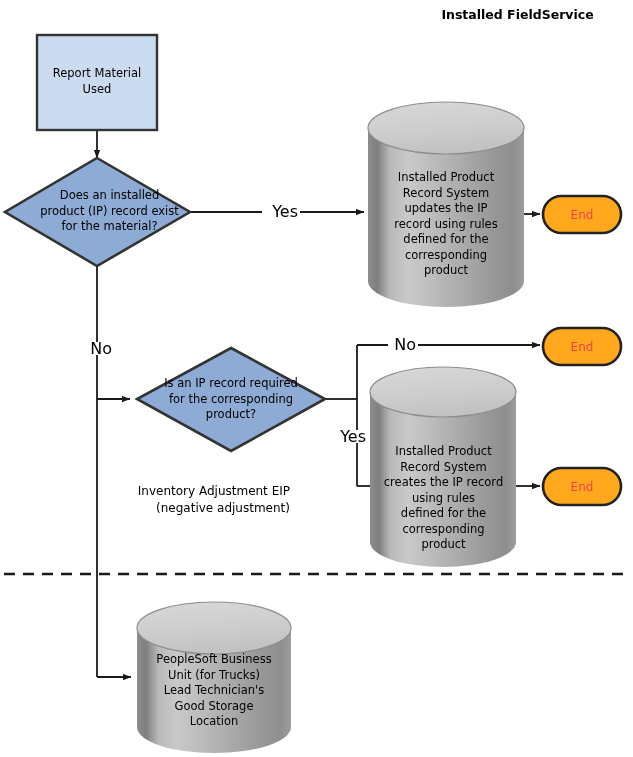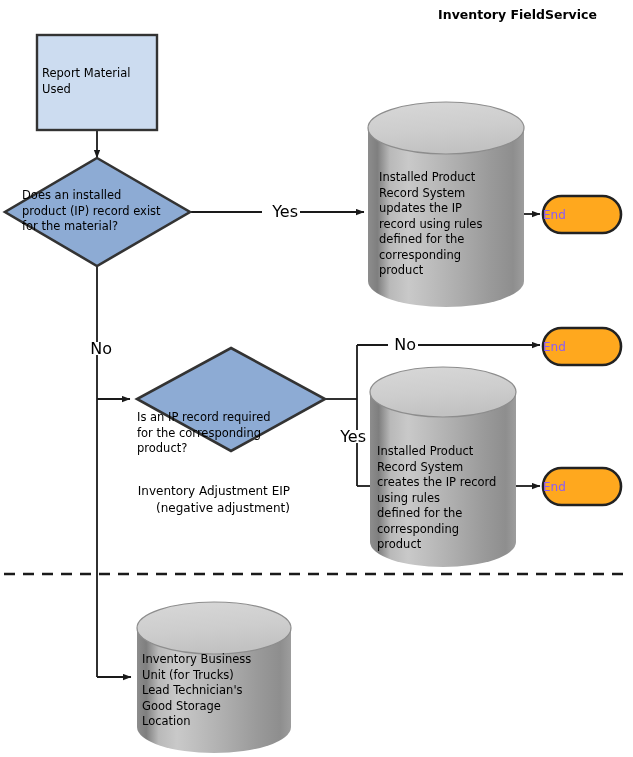--- a/index.html
+++ b/index.html
@@ -30,20 +30,21 @@
     color: #000000;
     text-align: center;
     line-height: 15px;
     letter-spacing: 0px;
   }
   .node-text {
     position: absolute;
     font-family: "DejaVu Sans", sans-serif;
     font-size: 11.5px;
     color: #000000;
+    text-align: center;
     line-height: 15.5px;
     white-space: pre-line;
     pointer-events: none;
   }
   .edge-label {
     position: absolute;
     font-family: "DejaVu Sans", sans-serif;
     font-size: 16px;
     color: #000000;
     text-align: right;
@@ -57,21 +58,22 @@
     font-size: 12px;
     color: #000000;
     text-align: right;
     line-height: 17px;
     white-space: pre-line;
   }
   .end-text {
     position: absolute;
     font-family: "DejaVu Sans", sans-serif;
     font-size: 12px;
-    color: #8b5cf6;
+    color: #ef4444;
+    text-align: center;
     line-height: 14px;
   }
 </style>
 </head>
 <body>
 
 <div id="canvas">
 
   <svg width="633" height="757">
     <defs>
@@ -146,57 +148,57 @@
       <ellipse cx="214" cy="628" rx="77" ry="26" fill="url(#cylTop)" stroke="#8d8d8d" stroke-width="1.2"></ellipse>
     </g>
 
     <rect x="543" y="196" width="78" height="37" rx="18.5" ry="18.5" fill="#ffa81e" stroke="#222222" stroke-width="2.6"></rect>
 
     <rect x="543" y="328" width="78" height="37" rx="18.5" ry="18.5" fill="#ffa81e" stroke="#222222" stroke-width="2.6"></rect>
 
     <rect x="543" y="468" width="78" height="37" rx="18.5" ry="18.5" fill="#ffa81e" stroke="#222222" stroke-width="2.6"></rect>
   </svg>
 
-  <div class="lane-title" style="left:410px; top:7px; width:215px;">Inventory FieldService</div>
+  <div class="lane-title" style="left:410px; top:7px; width:215px;">Installed FieldService</div>
 
 
   <div class="node-text" style="left:42px; top:66px; width:110px;">Report Material
 Used</div>
 
   <div class="node-text" style="left:22px; top:188px; width:175px;">Does an installed
 product (IP) record exist
 for the material?</div>
 
   <div class="node-text" style="left:379px; top:170px; width:134px;">Installed Product
 Record System
 updates the IP
 record using rules
 defined for the
 corresponding
 product</div>
 
   <div class="end-text" style="left:543px; top:208px; width:78px;">End</div>
 
-  <div class="node-text" style="left:137px; top:376px; width:172px;margin-top:34px;">Is an IP record required
+  <div class="node-text" style="left:145px; top:376px; width:172px;">Is an IP record required
 for the corresponding
 product?</div>
 
   <div class="end-text" style="left:543px; top:340px; width:78px;">End</div>
 
   <div class="node-text" style="left:377px; top:444px; width:133px;">Installed Product
 Record System
 creates the IP record
 using rules
 defined for the
 corresponding
 product</div>
 
   <div class="end-text" style="left:543px; top:480px; width:78px;">End</div>
 
-  <div class="node-text" style="left:142px; top:652px; width:144px;">Inventory Business
+  <div class="node-text" style="left:142px; top:652px; width:144px;">PeopleSoft Business
 Unit (for Trucks)
 Lead Technician's
 Good Storage
 Location</div>
 
   <div class="edge-label" style="left:262px; top:205px; width:34px;">Yes</div>
 
   <div class="edge-label" style="left:84px; top:342px; width:26px;">No</div>
 
   <div class="edge-label" style="left:388px; top:338px; width:26px;">No</div>

